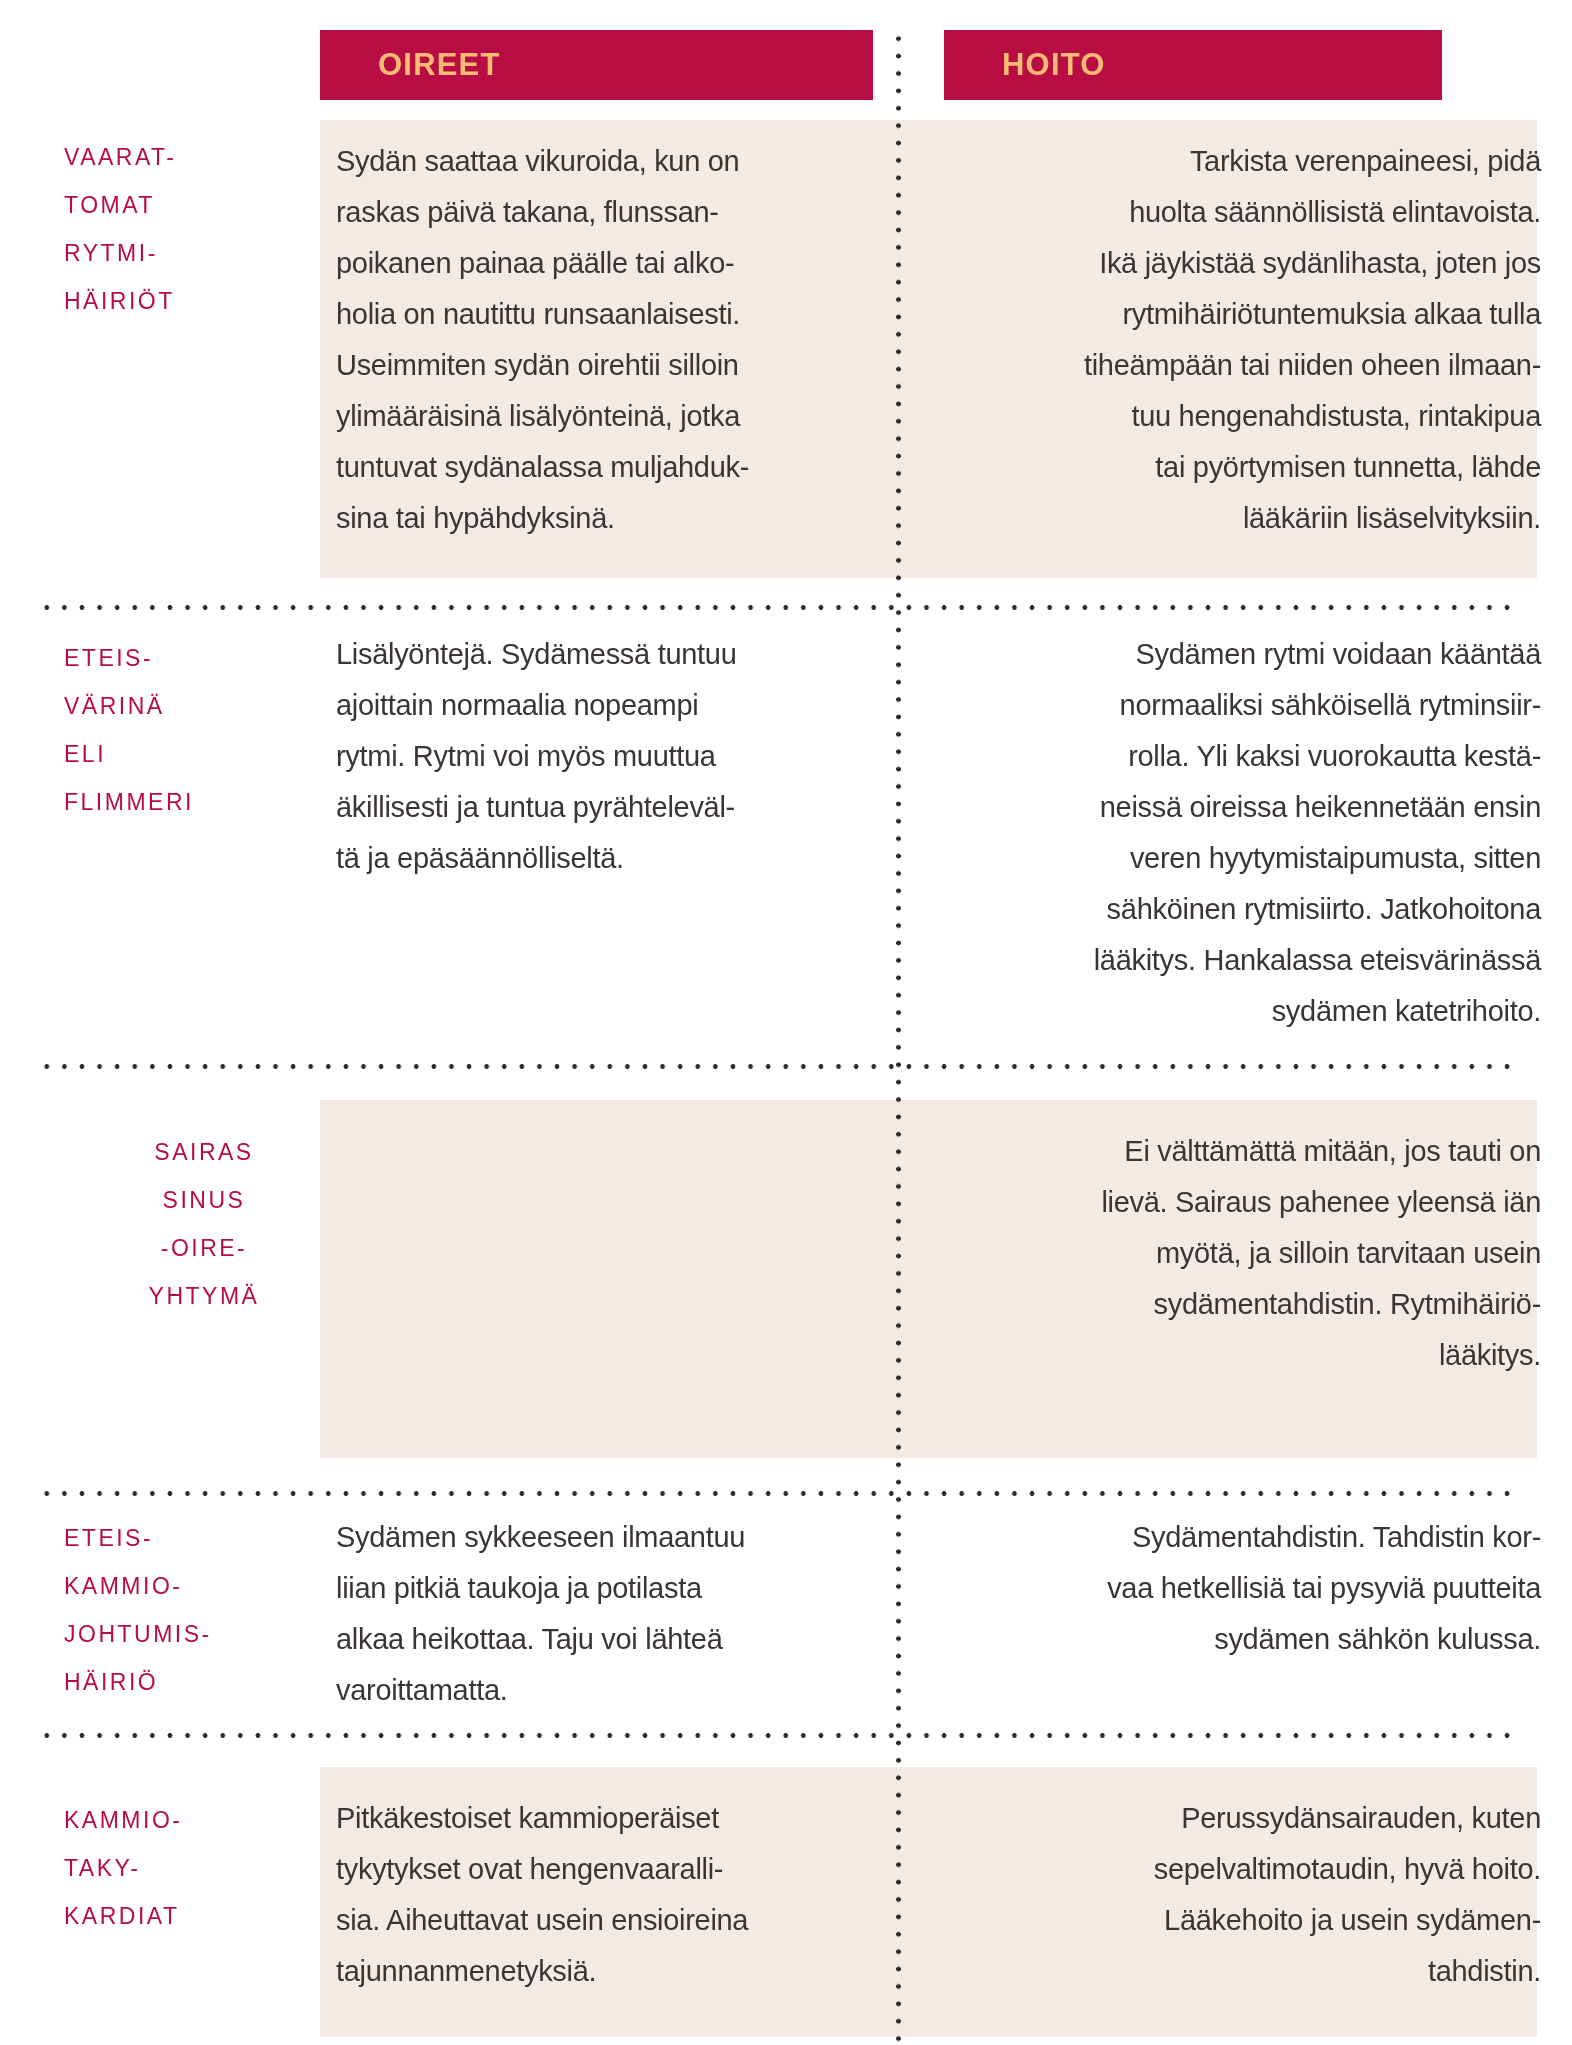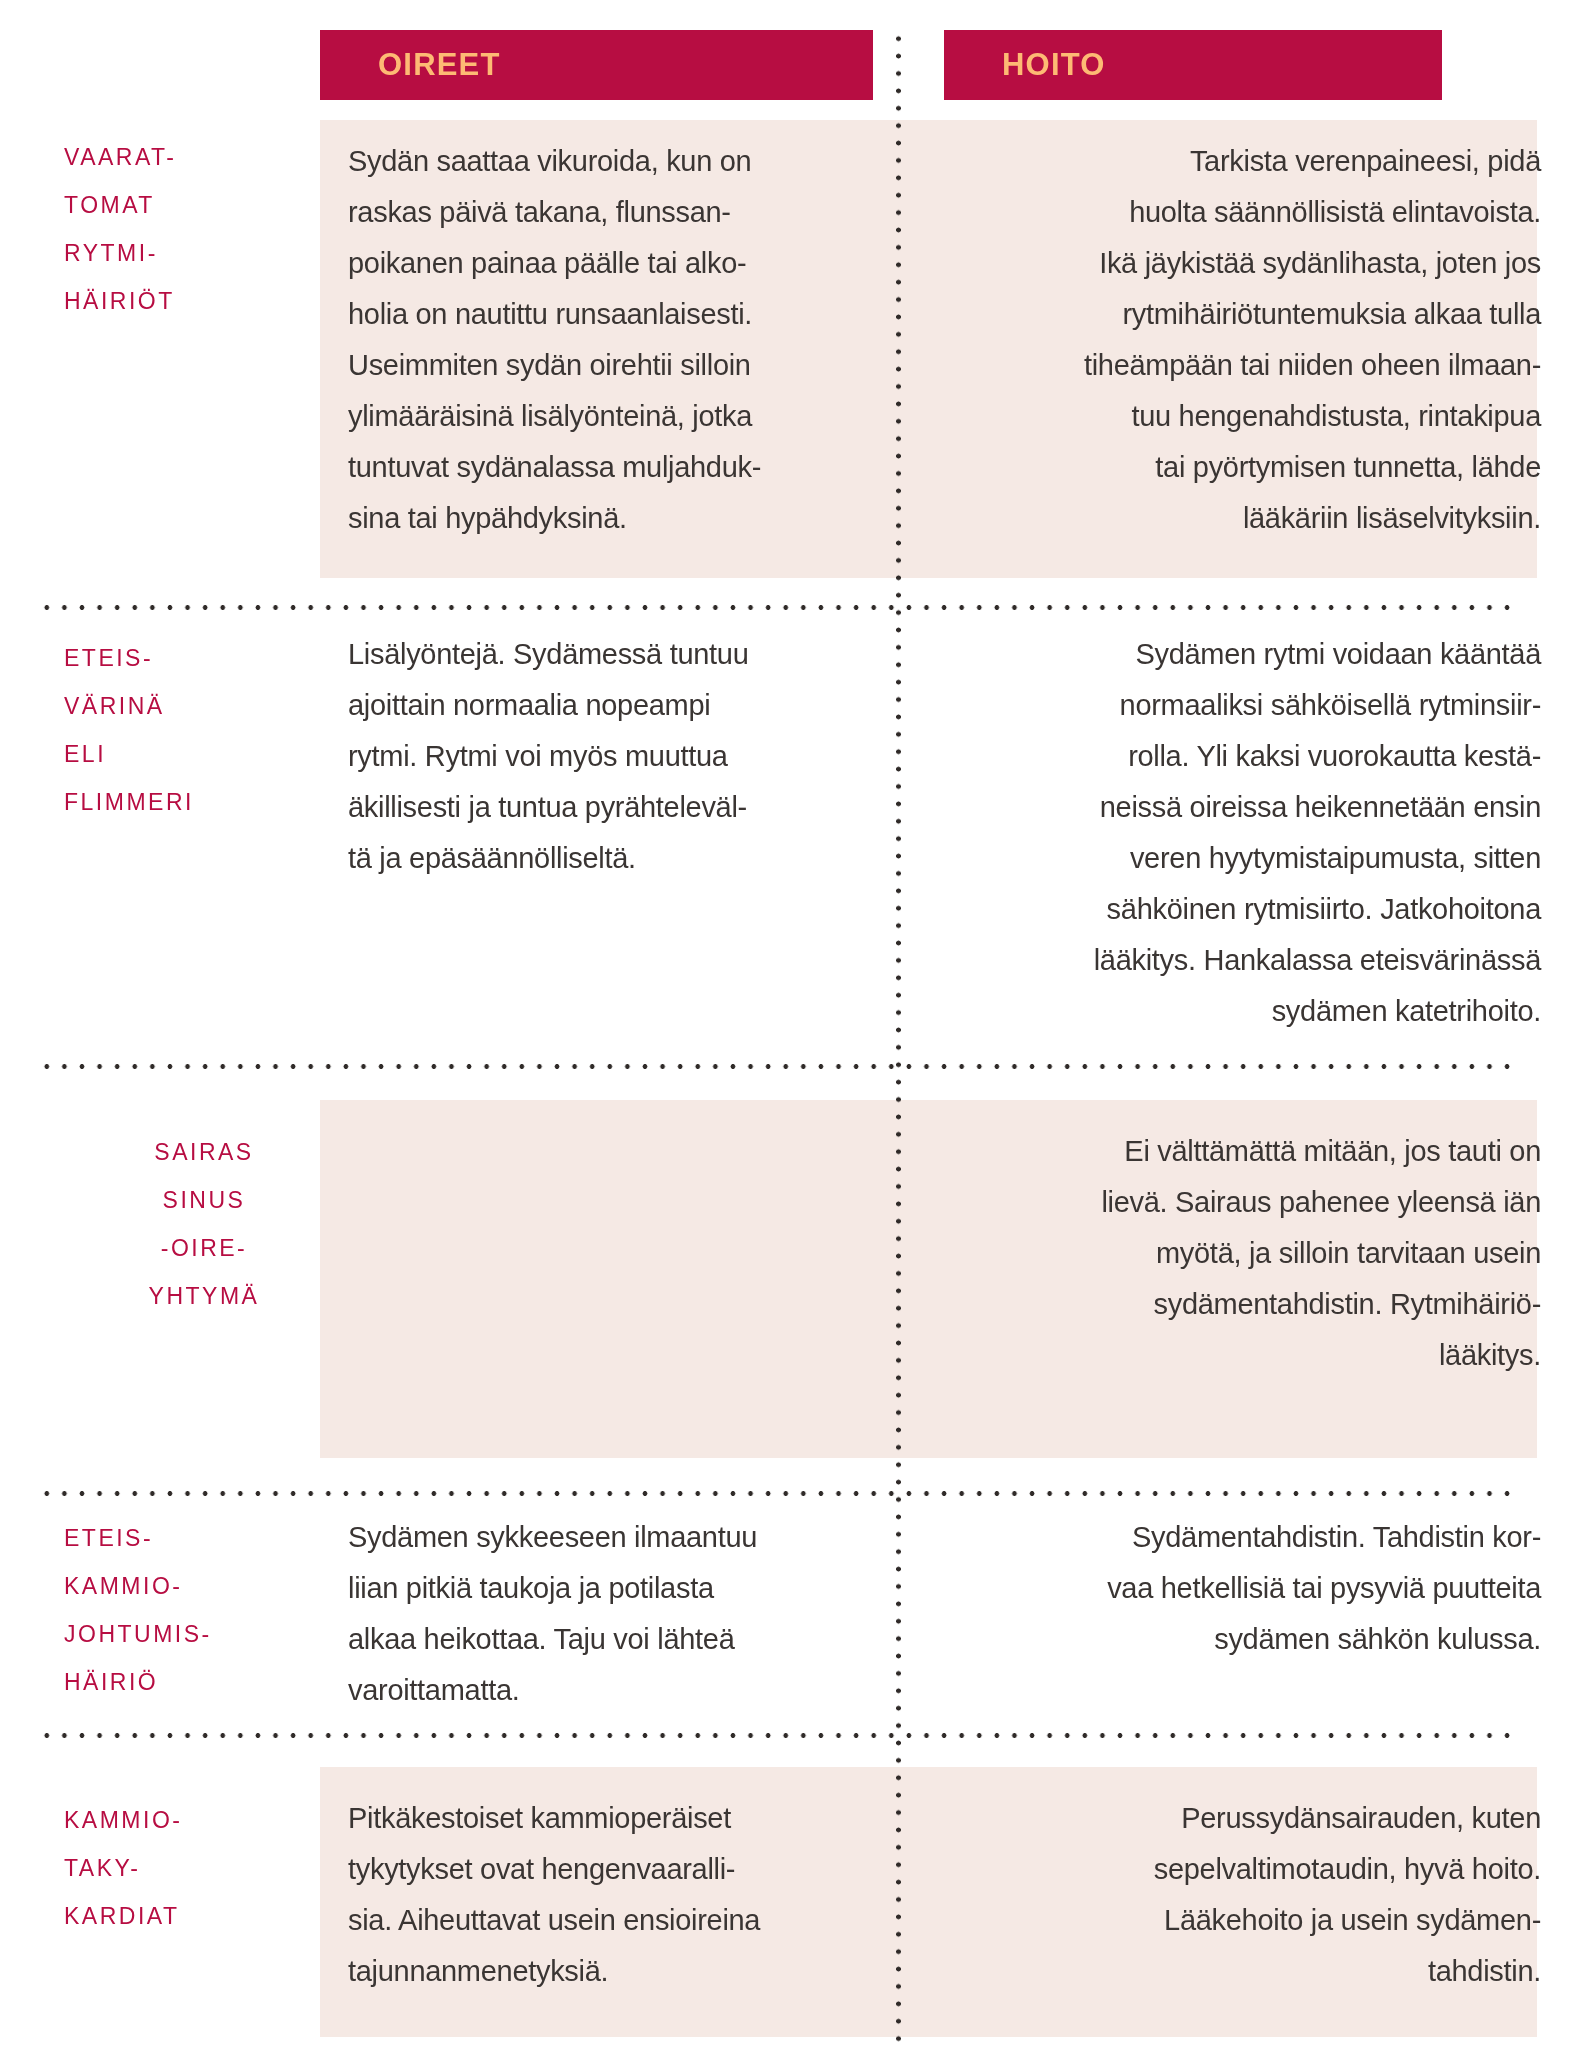--- a/index.html
+++ b/index.html
@@ -40,21 +40,21 @@
   }
   .rowlabel.r1{top:133px;}
   .rowlabel.r2{top:634px;}
   .rowlabel.r3{top:1128px;text-align:center;}
   .rowlabel.r4{top:1514px;}
   .rowlabel.r5{top:1796px;}
   .cell{
     position:absolute;font-size:29px;line-height:51px;color:#3a3533;
     letter-spacing:-0.3px;white-space:pre-line;
   }
-  .cell.oireet{left:348px;width:535px;}
+  .cell.oireet{left:336px;width:535px;}
   .cell.hoito{left:956px;width:585px;text-align:right;}
   .cell.r1{top:136px;}
   .cell.r2{top:629px;}
   .cell.r3{top:1126px;}
   .cell.r4{top:1512px;}
   .cell.r5{top:1793px;}
 </style>
 </head>
 <body>
 

